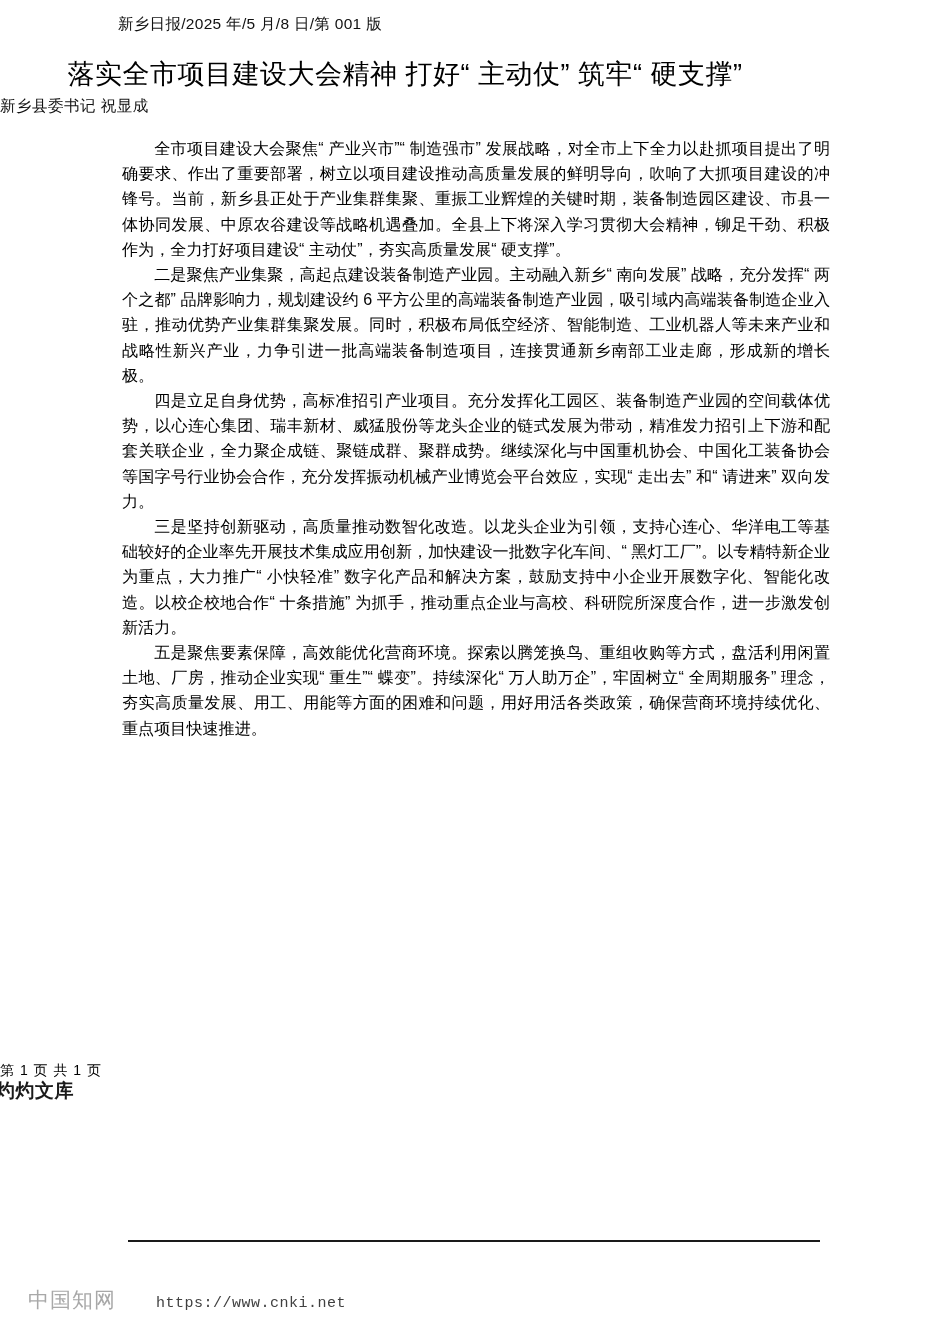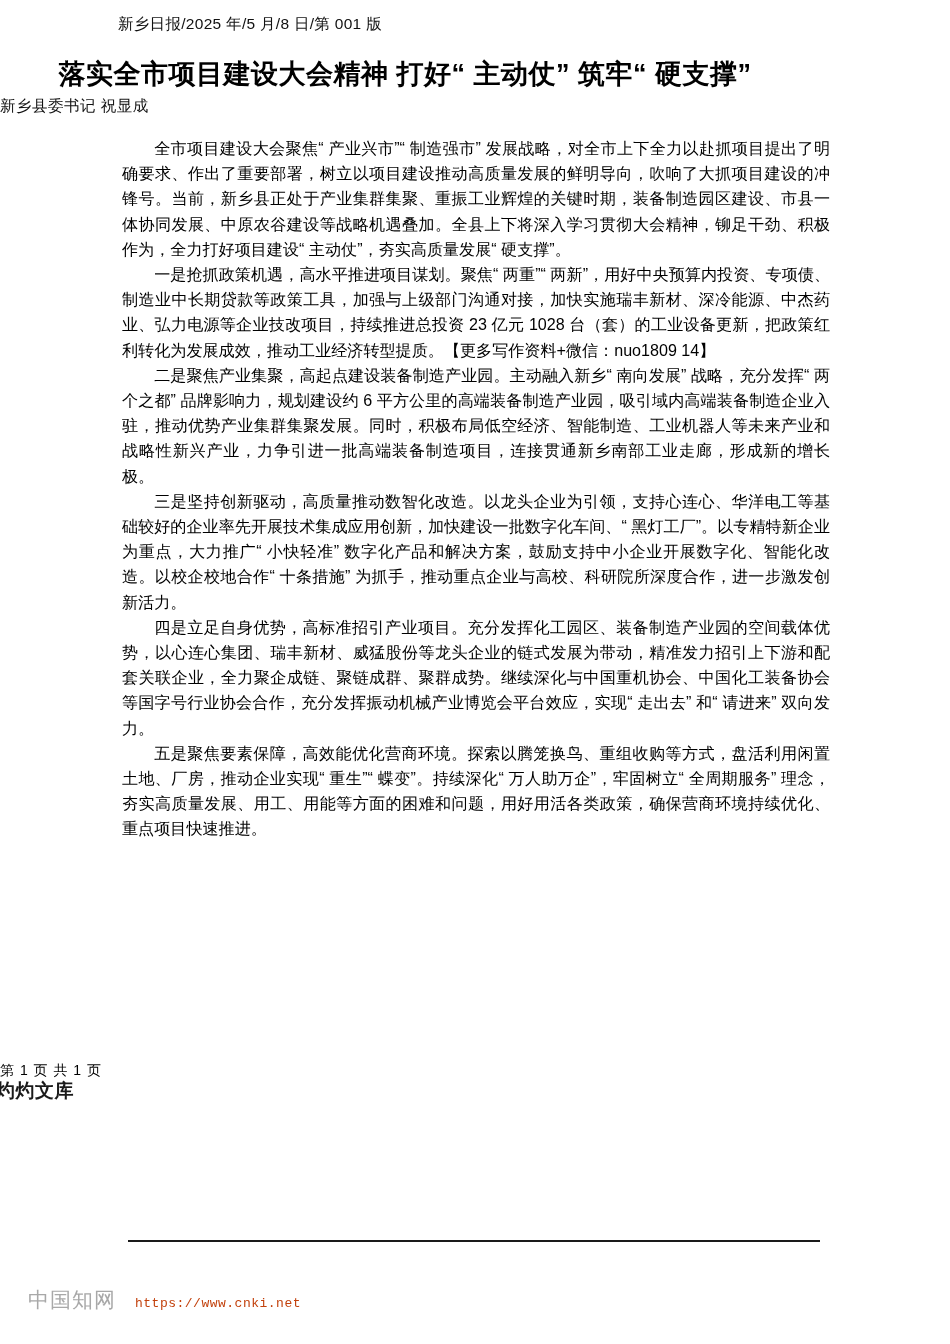--- a/index.html
+++ b/index.html
@@ -35,21 +35,21 @@
   }
 
   
   .headline {
     position: absolute;
     left: 0;
     right: 0;
     top: 56px;
     text-align: center;
     font-size: 27px;
-    font-weight: bold;
+    font-weight: normal;
     letter-spacing: 0.5px;
     white-space: nowrap;
     color: #000;
   }
   .byline {
     position: absolute;
     left: 0;
     right: 0;
     top: 96px;
     text-align: left;
@@ -111,52 +111,51 @@
     height: 2px;
     background: #1a1a1a;
   }
 
   .cnki-footer {
     position: absolute;
     left: 28px;
     top: 1286px;
     display: flex;
     align-items: baseline;
-    gap: 19px;
+    gap: 40px;
     white-space: nowrap;
   }
   .cnki-brand {
     font-size: 21px;
     letter-spacing: 1px;
     color: #a8a8a8;
   }
   .cnki-url {
     font-family: "Liberation Mono", "DejaVu Sans Mono", monospace;
-    font-size: 13px;
+    font-size: 15px;
     letter-spacing: 0.5px;
-    color: #c2410c;
+    color: #404040;
   }
 </style>
 </head>
 <body>
 
 <div class="page">
 
   <div class="masthead">新乡日报/2025 年/5 月/8 日/第 001 版</div>
 
   <div class="headline">落实全市项目建设大会精神  打好“ 主动仗”  筑牢“ 硬支撑”</div>
 
   <div class="byline">新乡县委书记  祝显成</div>
 
   <div class="body-copy">
     <p class="lead">全市项目建设大会聚焦“ 产业兴市”“ 制造强市” 发展战略，对全市上下全力以赴抓项目提出了明确要求、作出了重要部署，树立以项目建设推动高质量发展的鲜明导向，吹响了大抓项目建设的冲锋号。当前，新乡县正处于产业集群集聚、重振工业辉煌的关键时期，装备制造园区建设、市县一体协同发展、中原农谷建设等战略机遇叠加。全县上下将深入学习贯彻大会精神，铆足干劲、积极作为，全力打好项目建设“ 主动仗”，夯实高质量发展“ 硬支撑”。</p>
-    <p>一是抢抓政策机遇，高水平推进项目谋划。聚焦“ 两重”“ 两新”，用好中央预算内投资、专项债、制造业中长期贷款等政策工具，加强与上级部门沟通对接，加快实施瑞丰新材、深冷能源、中杰药业、弘力电源等企业技改项目，持续推进总投资 23 亿元 1028 台（套）的工业设备更新，把政策红利转化为发展成效，推动工业经济转型提质。【更多写作资料+微信：nuo1809 14】</p>
     <p>二是聚焦产业集聚，高起点建设装备制造产业园。主动融入新乡“ 南向发展” 战略，充分发挥“ 两个之都” 品牌影响力，规划建设约 6 平方公里的高端装备制造产业园，吸引域内高端装备制造企业入驻，推动优势产业集群集聚发展。同时，积极布局低空经济、智能制造、工业机器人等未来产业和战略性新兴产业，力争引进一批高端装备制造项目，连接贯通新乡南部工业走廊，形成新的增长极。</p>
+    <p>四是立足自身优势，高标准招引产业项目。充分发挥化工园区、装备制造产业园的空间载体优势，以心连心集团、瑞丰新材、威猛股份等龙头企业的链式发展为带动，精准发力招引上下游和配套关联企业，全力聚企成链、聚链成群、聚群成势。继续深化与中国重机协会、中国化工装备协会等国字号行业协会合作，充分发挥振动机械产业博览会平台效应，实现“ 走出去” 和“ 请进来” 双向发力。</p>
     <p>三是坚持创新驱动，高质量推动数智化改造。以龙头企业为引领，支持心连心、华洋电工等基础较好的企业率先开展技术集成应用创新，加快建设一批数字化车间、“ 黑灯工厂”。以专精特新企业为重点，大力推广“ 小快轻准” 数字化产品和解决方案，鼓励支持中小企业开展数字化、智能化改造。以校企校地合作“ 十条措施” 为抓手，推动重点企业与高校、科研院所深度合作，进一步激发创新活力。</p>
-    <p>四是立足自身优势，高标准招引产业项目。充分发挥化工园区、装备制造产业园的空间载体优势，以心连心集团、瑞丰新材、威猛股份等龙头企业的链式发展为带动，精准发力招引上下游和配套关联企业，全力聚企成链、聚链成群、聚群成势。继续深化与中国重机协会、中国化工装备协会等国字号行业协会合作，充分发挥振动机械产业博览会平台效应，实现“ 走出去” 和“ 请进来” 双向发力。</p>
     <p>五是聚焦要素保障，高效能优化营商环境。探索以腾笼换鸟、重组收购等方式，盘活利用闲置土地、厂房，推动企业实现“ 重生”“ 蝶变”。持续深化“ 万人助万企”，牢固树立“ 全周期服务” 理念，夯实高质量发展、用工、用能等方面的困难和问题，用好用活各类政策，确保营商环境持续优化、重点项目快速推进。</p>
   </div>
 
   <div class="page-number">第 1 页 共 1 页</div>
 
   <div class="watermark-library">灼灼文库</div>
 
   <div class="footer-rule"></div>
 
   <div class="cnki-footer">

